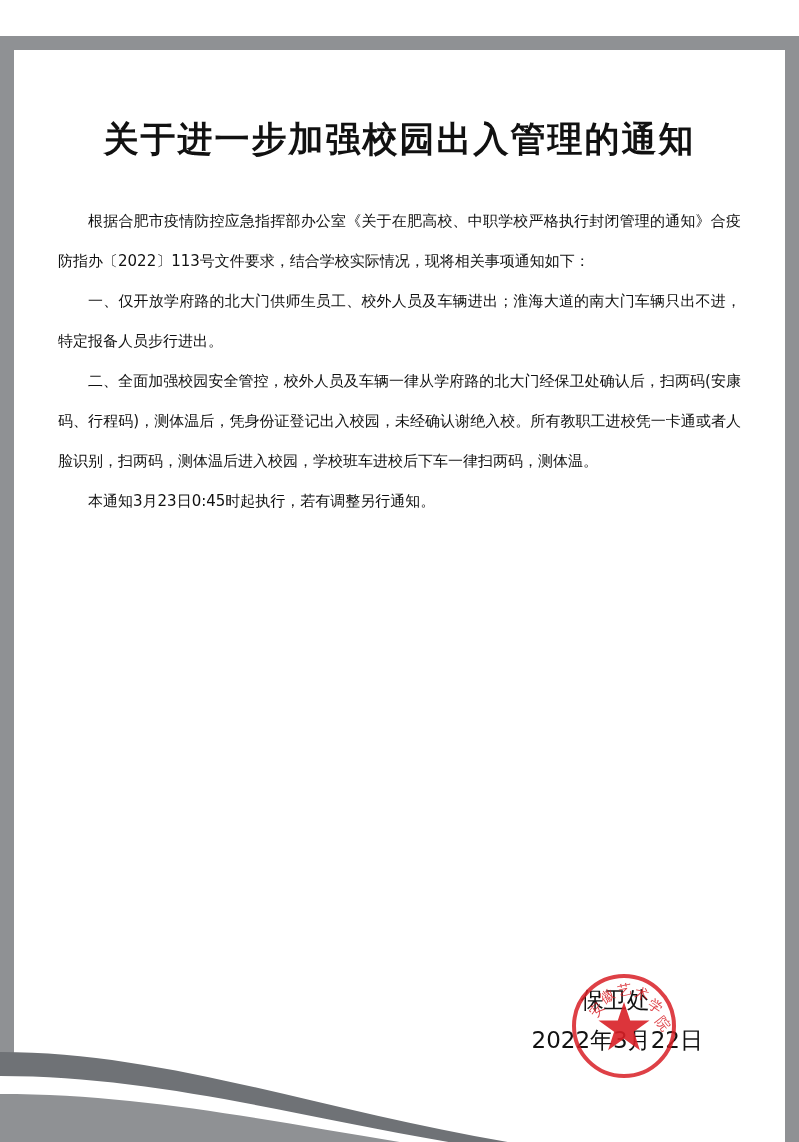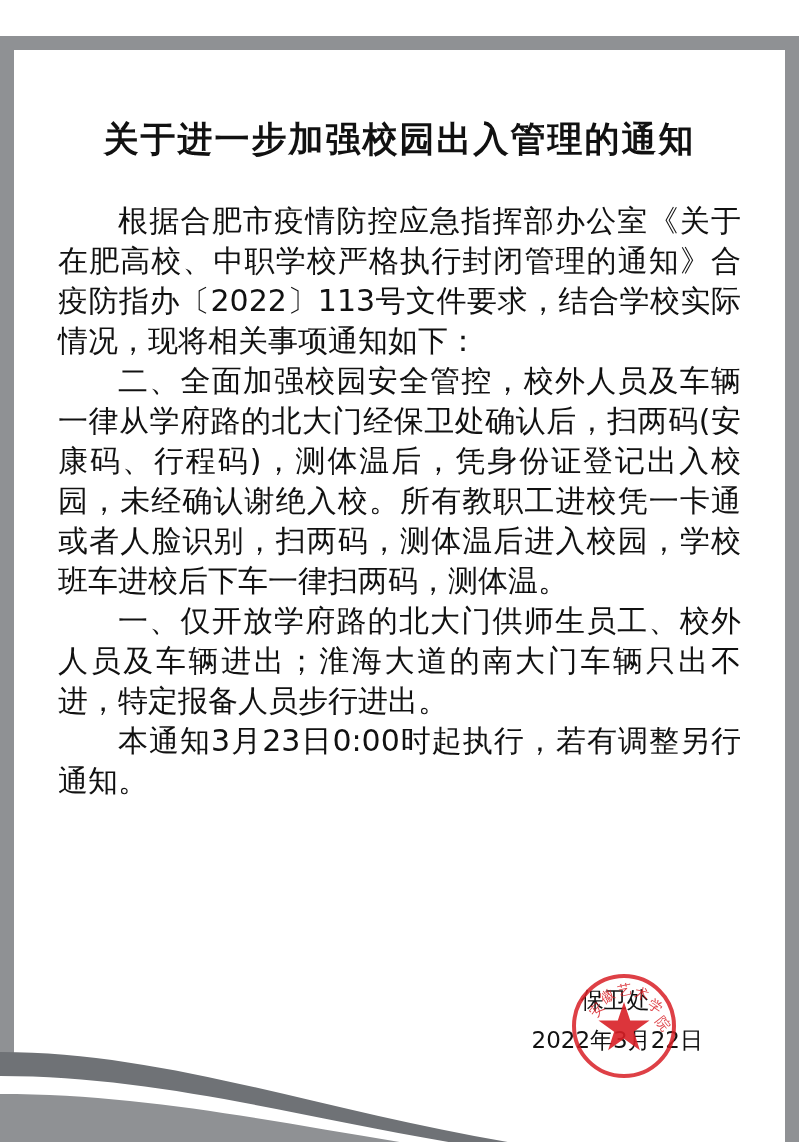--- a/index.html
+++ b/index.html
@@ -63,21 +63,21 @@
     font-family: "DejaVu Sans", "Liberation Sans", sans-serif;
     font-size: 35px;
     font-weight: bold;
     letter-spacing: 2px;
     color: #111111;
   }
   .body-text {
     margin: 0;
     padding: 38px 44px 0 44px;
     font-family: "DejaVu Sans", "Liberation Sans", sans-serif;
-    font-size: 30px;
+    font-size: 15px;
     line-height: 40px;
     color: #111111;
     text-align: justify;
   }
   .para {
     margin: 0;
     text-indent: 2em;
   }
   .signature {
     position: absolute;
@@ -108,23 +108,23 @@
 
 <div class="poster">
   <div class="bg-grey"></div>
   <div class="bg-white-panel"></div>
 
   <div class="content">
     <h1 class="title">关于进一步加强校园出入管理的通知</h1>
 
     <div class="body-text">
       <p class="para">根据合肥市疫情防控应急指挥部办公室《关于在肥高校、中职学校严格执行封闭管理的通知》合疫防指办〔2022〕113号文件要求，结合学校实际情况，现将相关事项通知如下：</p>
+      <p class="para">一、仅开放学府路的北大门供师生员工、校外人员及车辆进出；淮海大道的南大门车辆只出不进，特定报备人员步行进出。</p>
       <p class="para">二、全面加强校园安全管控，校外人员及车辆一律从学府路的北大门经保卫处确认后，扫两码(安康码、行程码)，测体温后，凭身份证登记出入校园，未经确认谢绝入校。所有教职工进校凭一卡通或者人脸识别，扫两码，测体温后进入校园，学校班车进校后下车一律扫两码，测体温。</p>
-      <p class="para">一、仅开放学府路的北大门供师生员工、校外人员及车辆进出；淮海大道的南大门车辆只出不进，特定报备人员步行进出。</p>
-      <p class="para">本通知3月23日0:00时起执行，若有调整另行通知。</p>
+      <p class="para">本通知3月23日0:45时起执行，若有调整另行通知。</p>
     </div>
   </div>
 
   <div class="signature">
     <span class="sig-line dept">保卫处</span>
     <span class="sig-line">2022年3月22日</span>
   </div>
 
   <div class="seal">
     <svg width="108" height="108" viewBox="0 0 108 108" xmlns="http://www.w3.org/2000/svg">

